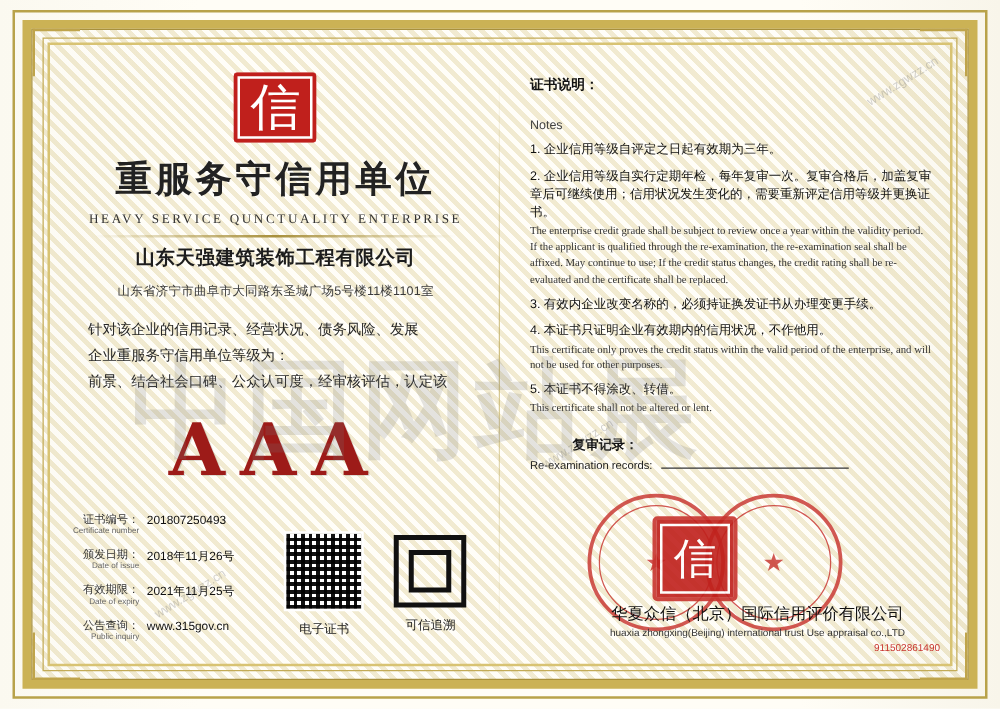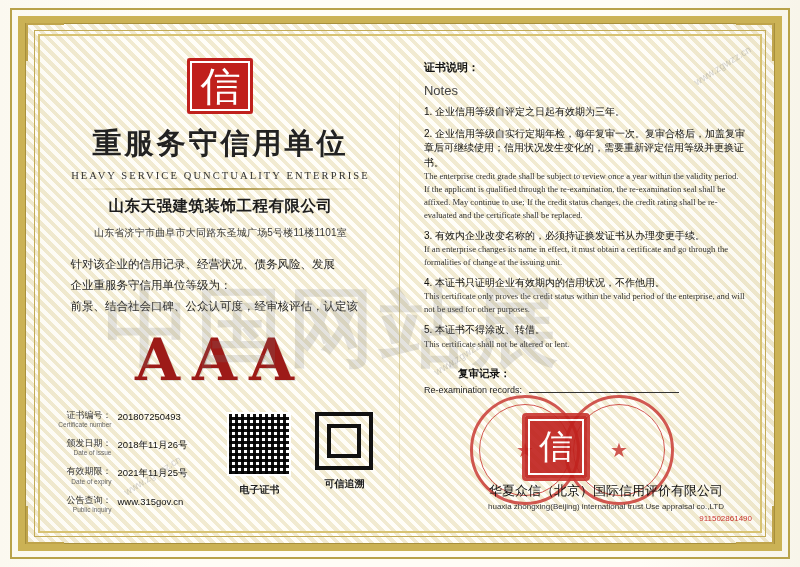--- a/index.html
+++ b/index.html
@@ -109,35 +109,35 @@
   .meta{
     margin-top:16px;width:330px;display:flex;
   }
   .meta-left{width:160px;}
   .meta-row{display:flex;align-items:flex-start;margin-bottom:9px;}
   .meta-label{width:56px;font-size:9px;color:#333;line-height:1.25;text-align:right;padding-right:6px;}
   .meta-label .en{display:block;font-size:6.5px;color:#666;}
   .meta-value{font-size:9.5px;color:#111;padding-top:1px;}
 
   .qr-area{
-    flex:1;display:flex;justify-content:space-around;align-items:flex-start;padding-top:2px;font-weight:bold;
+    flex:1;display:flex;justify-content:space-around;align-items:center;padding-top:2px;
   }
   .qr-block{display:flex;flex-direction:column;align-items:center;}
   .qr-img{width:60px;height:60px;background:
      repeating-linear-gradient(0deg,#111 0 3px,#fff 3px 6px),
      repeating-linear-gradient(90deg,#111 0 3px,transparent 3px 6px);
      background-blend-mode:multiply;border:2px solid #fff;}
   .trace-img{width:58px;height:58px;border:4px solid #111;box-sizing:border-box;
      display:flex;align-items:center;justify-content:center;}
   .trace-inner{width:26px;height:26px;border:4px solid #111;}
   .qr-cap{margin-top:7px;font-size:10px;color:#222;}
 
   
   .notes-title{font-size:11px;color:#111;font-weight:bold;}
-  .notes-title .en{display:block;font-weight:normal;font-size:13px;color:#444;margin-top:8px;}
+  .notes-title .en{display:block;font-weight:normal;font-size:10px;color:#444;margin-top:20px;}
   .note{margin-top:7px;}
   .note .cn{font-size:10px;color:#111;line-height:1.45;}
   .note .en{font-size:8.6px;color:#333;line-height:1.5;font-family:"Liberation Serif", serif;}
   .review{margin-top:16px;}
   .review .cn{font-size:10.5px;color:#111;font-weight:bold;margin-left:34px;}
   .review .en{font-size:9px;color:#222;margin-top:4px;}
   .review .line{display:inline-block;width:150px;border-bottom:1px solid #333;margin-left:4px;}
 
   
   .stamps{position:absolute;right:44px;bottom:52px;width:300px;height:120px;}
@@ -267,21 +267,20 @@
 
       <div class="note">
         <div class="cn">1. 企业信用等级自评定之日起有效期为三年。</div>
       </div>
       <div class="note">
         <div class="cn">2. 企业信用等级自实行定期年检，每年复审一次。复审合格后，加盖复审章后可继续使用；信用状况发生变化的，需要重新评定信用等级并更换证书。</div>
         <div class="en">The enterprise credit grade shall be subject to review once a year within the validity period. If the applicant is qualified through the re-examination, the re-examination seal shall be affixed. May continue to use; If the credit status changes, the credit rating shall be re-evaluated and the certificate shall be replaced.</div>
       </div>
       <div class="note">
         <div class="cn">3. 有效内企业改变名称的，必须持证换发证书从办理变更手续。</div>
-        <div class="en">If an enterprise changes its name in effect, it must obtain a certificate and go through the formalities of change at the issuing unit.</div>
       </div>
       <div class="note">
         <div class="cn">4. 本证书只证明企业有效期内的信用状况，不作他用。</div>
         <div class="en">This certificate only proves the credit status within the valid period of the enterprise, and will not be used for other purposes.</div>
       </div>
       <div class="note">
         <div class="cn">5. 本证书不得涂改、转借。</div>
         <div class="en">This certificate shall not be altered or lent.</div>
       </div>
 

